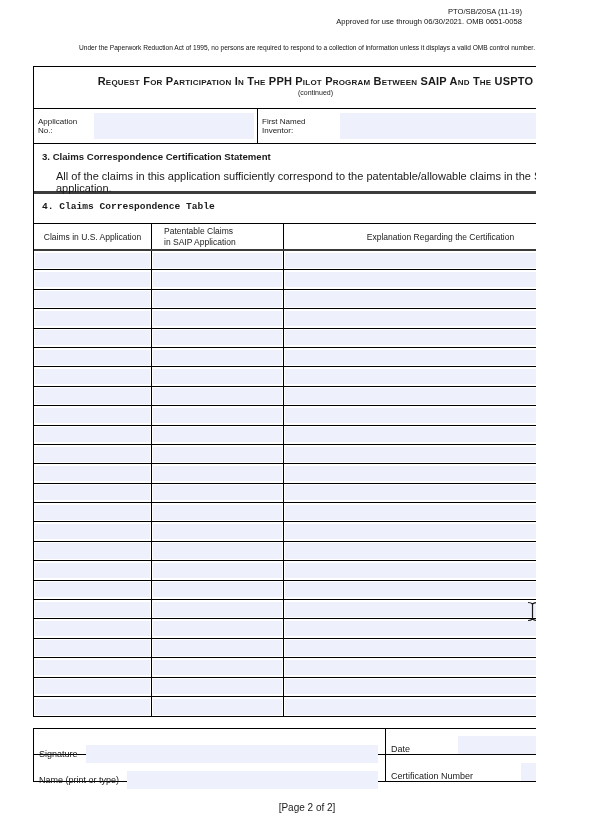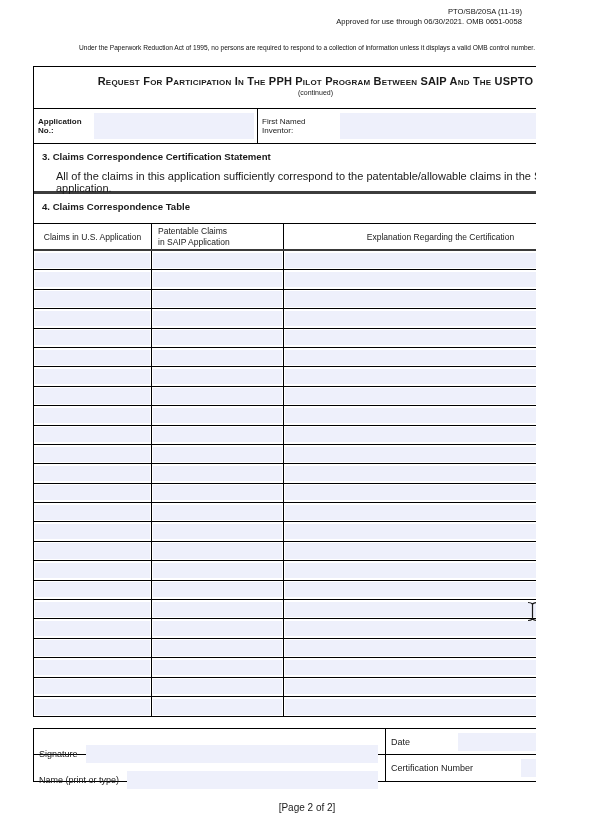--- a/index.html
+++ b/index.html
@@ -16,52 +16,52 @@
   
   .form-box { position:absolute; left:33px; top:66px; width:565px;
     border:1.6px solid #000; background:#fff; }
 
   .title-sec { border-bottom:1px solid #000; text-align:center; padding:8px 4px 5px 4px; height:42px; }
   .form-title { font-size:11px; font-weight:bold; font-variant:small-caps; letter-spacing:.2px; }
   .form-subtitle { font-size:7px; margin-top:2px; }
 
   .appline { display:flex; height:35px; border-bottom:1px solid #000; align-items:stretch; }
   .appline .lbl { font-size:8px; display:flex; align-items:center; padding:0 4px; }
-  .appline .lbl.app { width:57px;font-weight:bold; }
+  .appline .lbl.app { width:57px; }
   .appline .lbl.inv { width:80px; border-left:1.4px solid #000; }
   .appline .fcell { flex:1; position:relative; }
   .appline .fcell.first { width:166px; flex:0 0 166px; }
   .field { background:#eef0fb; position:absolute; top:4px; bottom:4px; left:3px; right:3px; }
 
   .sec3 { border-bottom:3px solid #3d3d3d; padding:7px 8px 9px 8px; height:50px; }
   .sec-head { font-size:9.6px; font-weight:bold; }
   .sec3 .stmt { font-size:11px; margin:8px 0 0 14px; }
-  .sec4 { padding:7px 8px 6px 8px; height:29px; }
+  .sec4 { padding:7px 8px 6px 8px; height:29px;font-family:Liberation Mono, monospace; }
 
   
   .ctable { width:100%; }
   .trow { display:flex; width:100%; }
   .thead-row { height:28px; border-top:1px solid #000; border-bottom:2.6px solid #3a3a3a; }
   .tc { position:relative; }
   .c1 { width:117px; flex:0 0 117px; }
   .c2 { width:132px; flex:0 0 132px; border-left:1.4px solid #000; }
   .c3 { flex:1; border-left:1.4px solid #000; }
   .thead-row .tc { display:flex; align-items:center; font-size:8.5px; }
   .thead-row .c1, .thead-row .c3 { justify-content:center; text-align:center; }
-  .thead-row .c2 { justify-content:flex-start; padding-left:6px; white-space:pre-line; line-height:1.25; }
+  .thead-row .c2 { justify-content:flex-start; padding-left:12px; white-space:pre-line; line-height:1.25; }
   .brow { height:19.4px; border-bottom:1px solid #000; }
   .brow:last-child { border-bottom:none; }
   .cellfield { position:absolute; top:1.6px; bottom:1.6px; left:1px; right:1px; background:#eef0fb; }
 
   
   .sig-box { position:absolute; left:33px; top:728px; width:565px; border:1.6px solid #000; }
   .sig-row { display:flex; height:26px; align-items:stretch; }
   .sig-row.first { border-bottom:1px solid #000; }
   .sig-left { flex:0 0 351px; display:flex; align-items:center; padding:0 5px; position:relative;margin-top:24px; }
-  .sig-right { flex:1; border-left:1.6px solid #000; display:flex; align-items:center; padding:0 5px; position:relative;gap:40px; }
+  .sig-right { flex:1; border-left:1.6px solid #000; display:flex; align-items:flex-end; padding:0 5px; position:relative;gap:40px; }
   .sig-lbl { font-size:9px; white-space:nowrap; z-index:1; }
   .sig-field { background:#eef0fb; height:18px; flex:1; margin-left:8px; margin-right:2px; }
 
   .footer { position:absolute; left:0; width:614px; top:802px; text-align:center; font-size:10px; }
 
   
   .ibeam { position:absolute; left:526px; top:601px; width:13px; height:21px; }
 </style>
 </head>
 <body>

